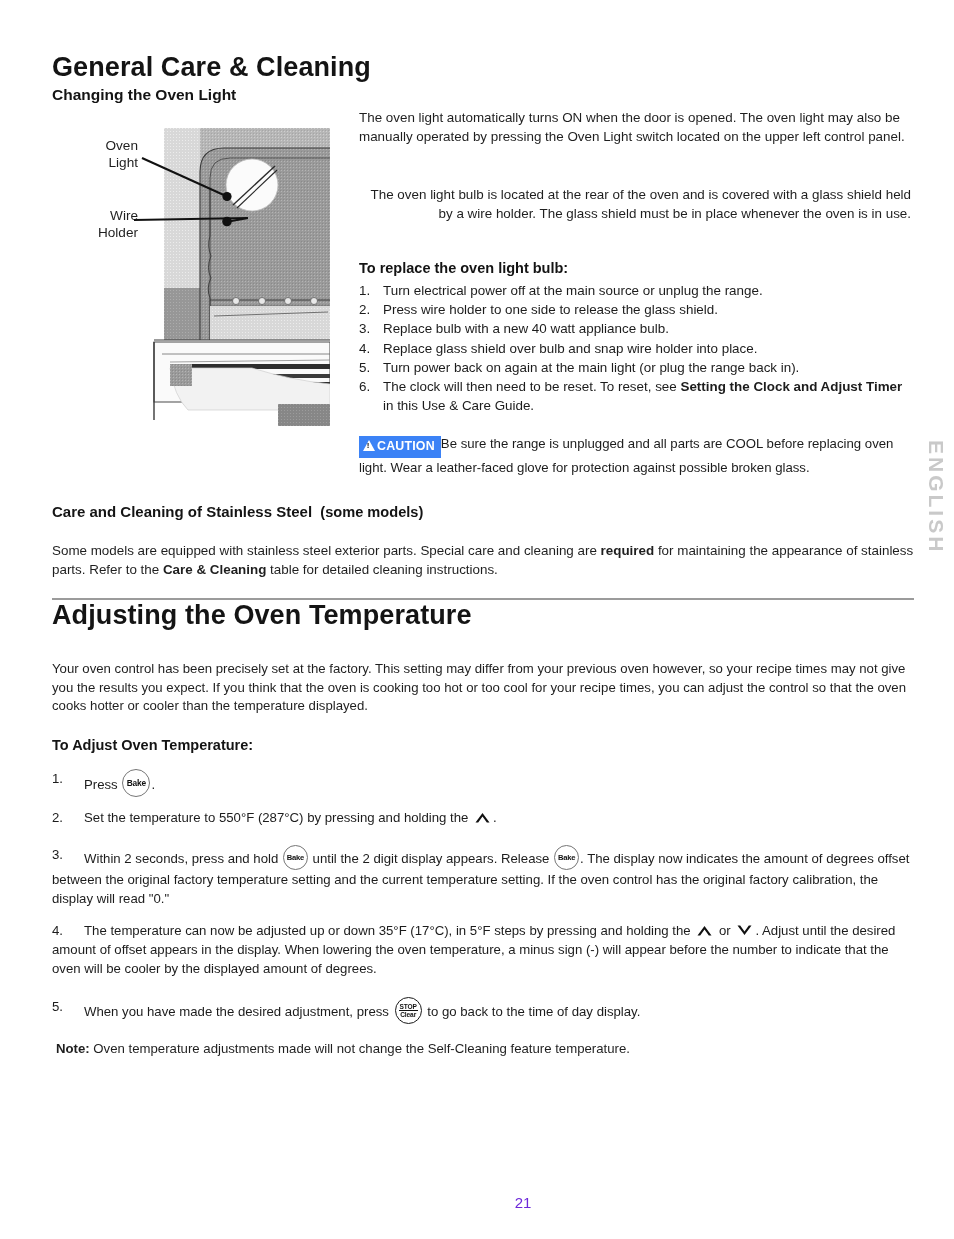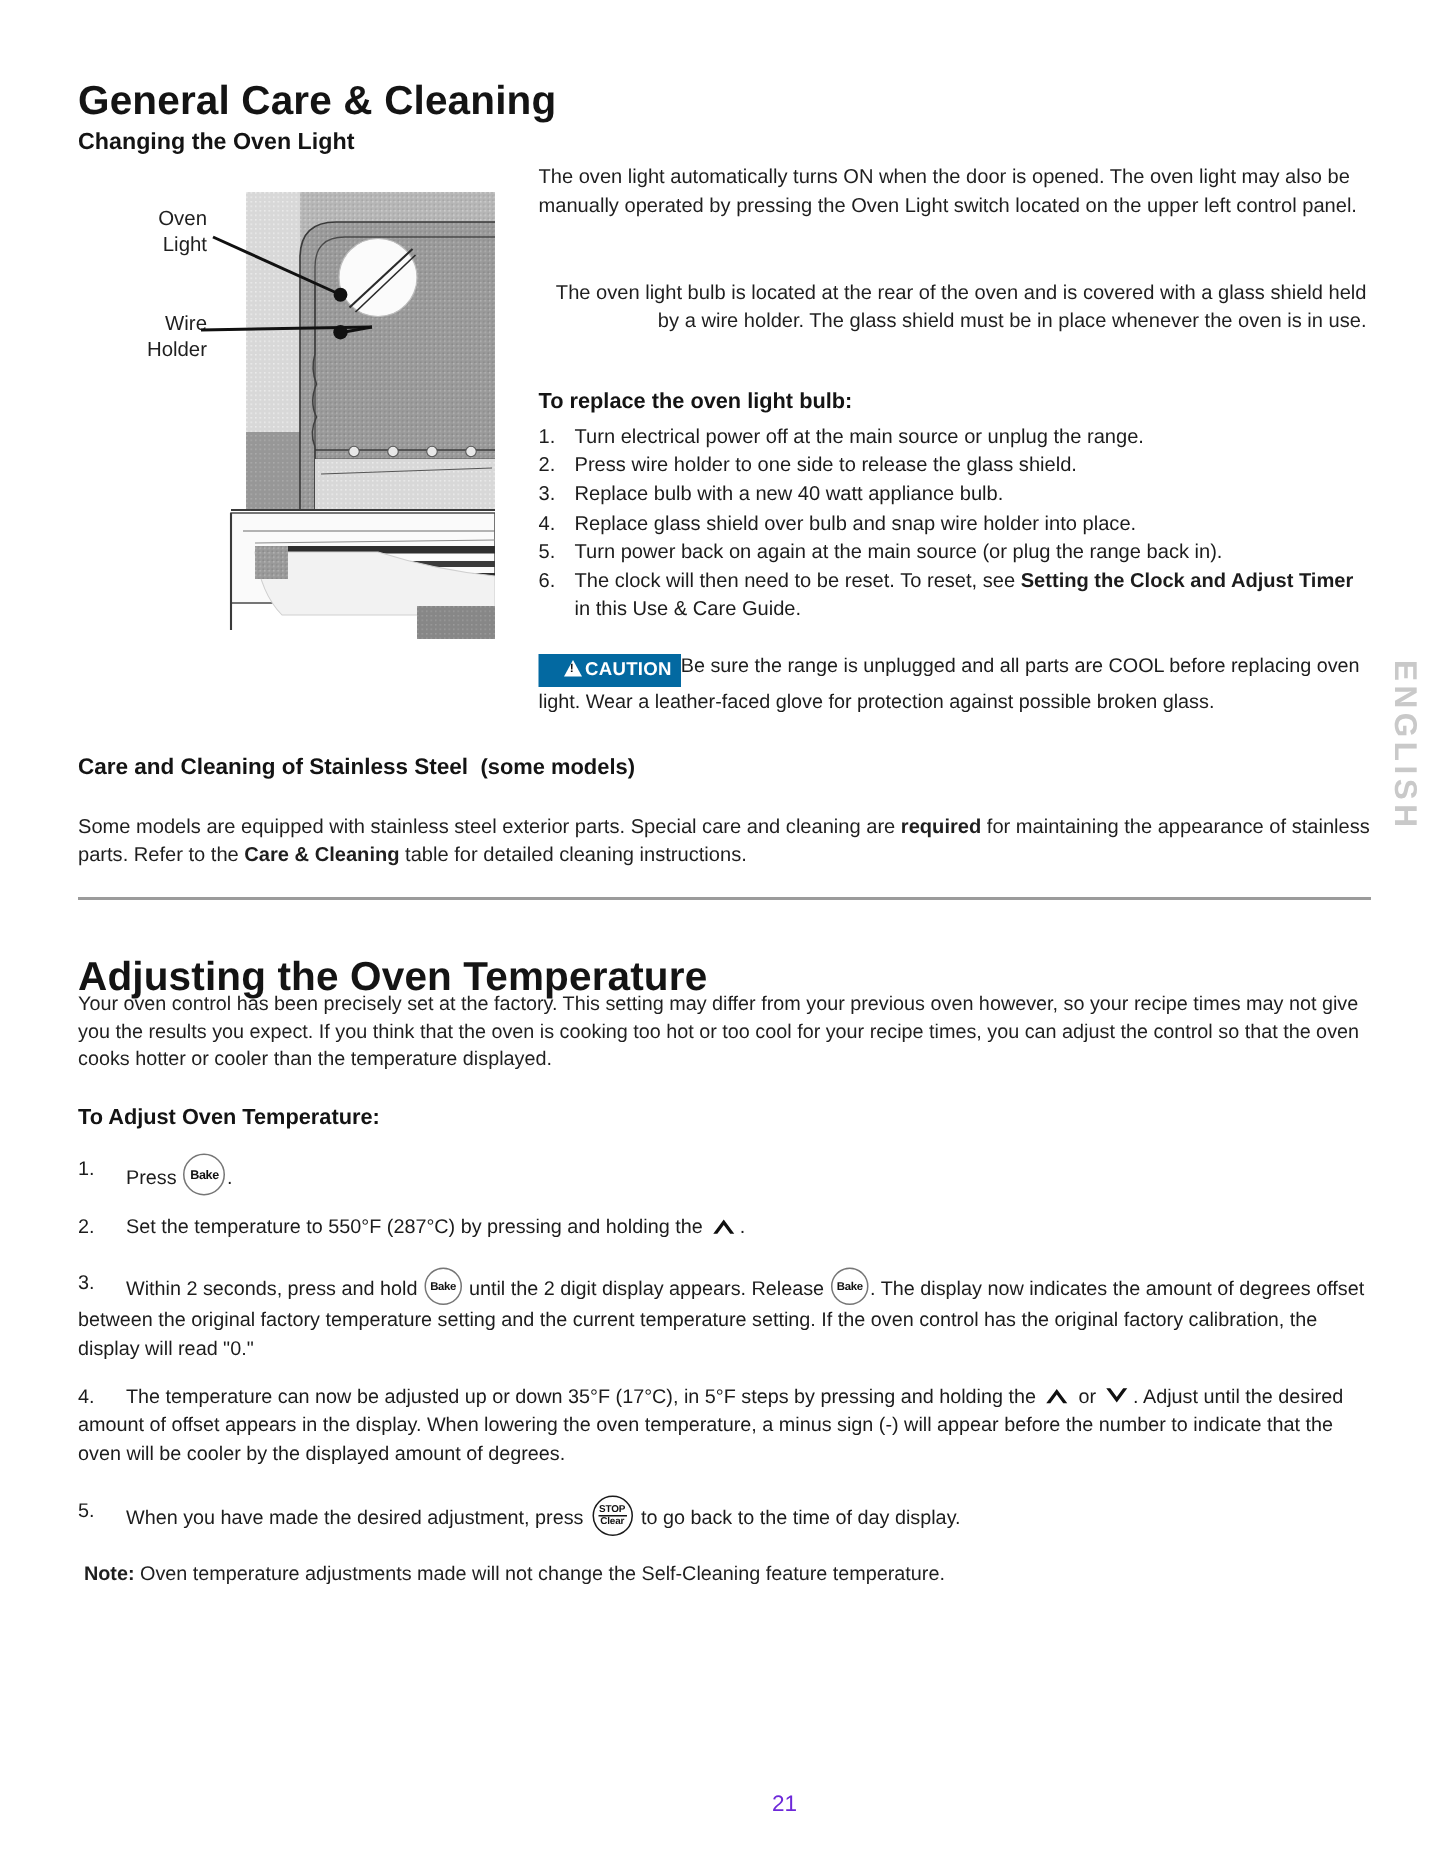--- a/index.html
+++ b/index.html
@@ -50,26 +50,26 @@
   
   .nlist{position:absolute;font-size:13.4px;line-height:19.2px;}
   .nrow{display:flex;}
   .nrow .num{width:24px;flex:0 0 24px;}
   .nrow .txt{flex:1;}
 
   
   .caution-wrap{position:absolute;font-size:13.2px;line-height:19.2px;}
   .caution-badge{
     display:inline-block;
-    background:#0369a1;
+    background:#3b82f6;
     color:#fff;
     font-weight:bold;
     font-size:12.4px;
     letter-spacing:0.2px;
-    padding:1px 6px 2px 17px;
+    padding:1px 6px 2px 4px;
     vertical-align:-2px;
     white-space:nowrap;
   }
   .caution-badge .tri{
     display:inline-block;
     width:0;height:0;
     border-left:6px solid transparent;
     border-right:6px solid transparent;
     border-bottom:11px solid #fff;
     vertical-align:-1px;
@@ -295,21 +295,21 @@
     <div class="nrow">
       <span class="num">3.</span>
       <span class="txt">Replace bulb with a new 40 watt appliance bulb.</span>
     </div>
     <div class="nrow">
       <span class="num">4.</span>
       <span class="txt">Replace glass shield over bulb and snap wire holder into place.</span>
     </div>
     <div class="nrow">
       <span class="num">5.</span>
-      <span class="txt">Turn power back on again at the main source (or plug the range back in).</span>
+      <span class="txt">Turn power back on again at the main light (or plug the range back in).</span>
     </div>
     <div class="nrow">
       <span class="num">6.</span>
       <span class="txt"><span>The clock will then need to be reset. To reset, see </span><b>Setting the Clock and Adjust Timer</b><span> in this Use &amp; Care Guide.</span></span>
     </div>
   </div>
 
   <div class="caution-wrap" style="left:359px;top:434px;width:552px;">
     <span class="caution-badge"><span class="tri"></span><span>CAUTION</span></span><span>Be sure the range is unplugged and all parts are COOL before replacing oven light. Wear a leather-faced glove for protection against possible broken glass.</span>
   </div>
@@ -318,21 +318,21 @@
 
   <div class="h3" style="left:52px;top:503px;font-size:15px;">
     <span>Care and Cleaning of Stainless Steel</span>
     <span class="light" style="font-size:14.6px;">&nbsp;<span>(some models)</span></span>
   </div>
 
   <div class="body-text" style="left:52px;top:541px;width:862px;"><span>Some models are equipped with stainless steel exterior parts. Special care and cleaning are </span><b>required</b><span> for maintaining the appearance of stainless parts. Refer to the </span><b>Care &amp; Cleaning</b><span> table for detailed cleaning instructions.</span></div>
 
   <div class="divider" style="left:52px;top:598px;width:862px;"></div>
 
-  <div class="h1" style="left:52px;top:636px;">Adjusting the Oven Temperature</div>
+  <div class="h1" style="left:52px;top:600px;">Adjusting the Oven Temperature</div>
 
   <div class="body-text tight" style="left:52px;top:660px;width:862px;">Your oven control has been precisely set at the factory. This setting may differ from your previous oven however, so your recipe times may not give you the results you expect. If you think that the oven is cooking too hot or too cool for your recipe times, you can adjust the control so that the oven cooks hotter or cooler than the temperature displayed.</div>
 
   <div class="h3" style="left:52px;top:737px;">To Adjust Oven Temperature:</div>
 
   <div class="plist" style="top:769px;">
     <div class="pitem">
       <span class="pn">1.</span>
       <span class="pt"><span>Press </span><span class="btn-round"><span class="lbl">Bake</span></span><span>.</span></span>
     </div>

